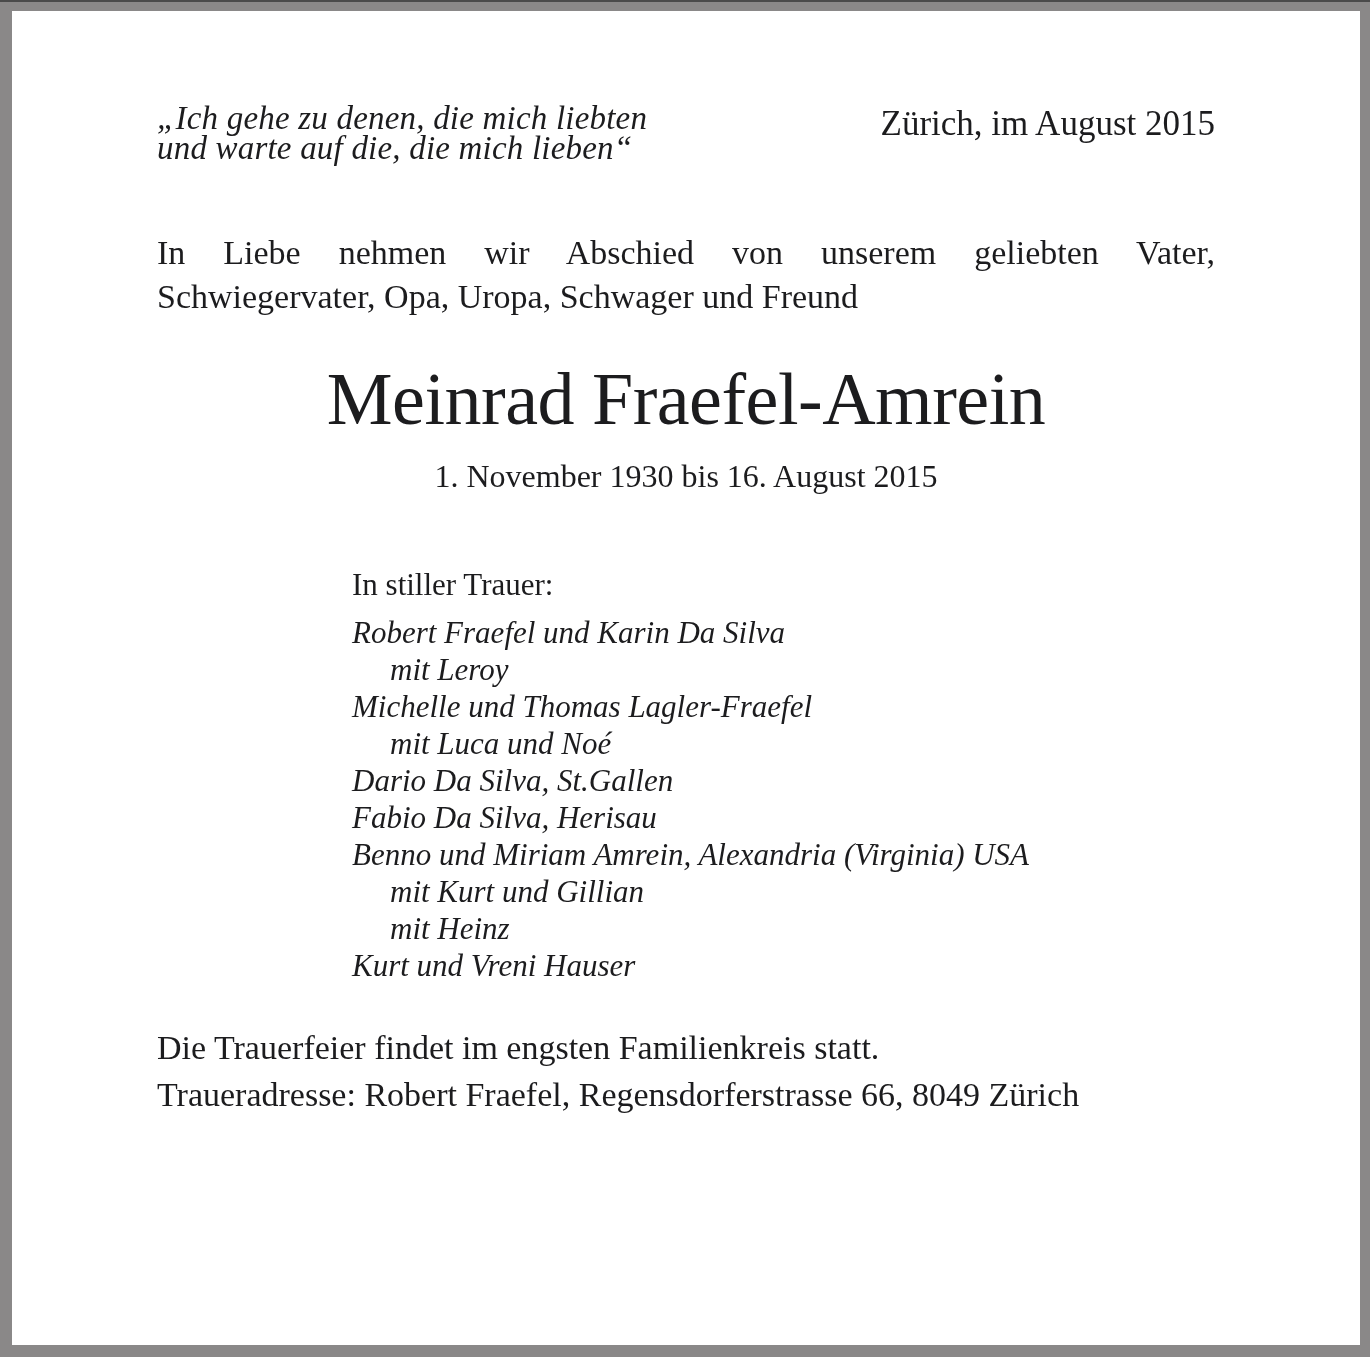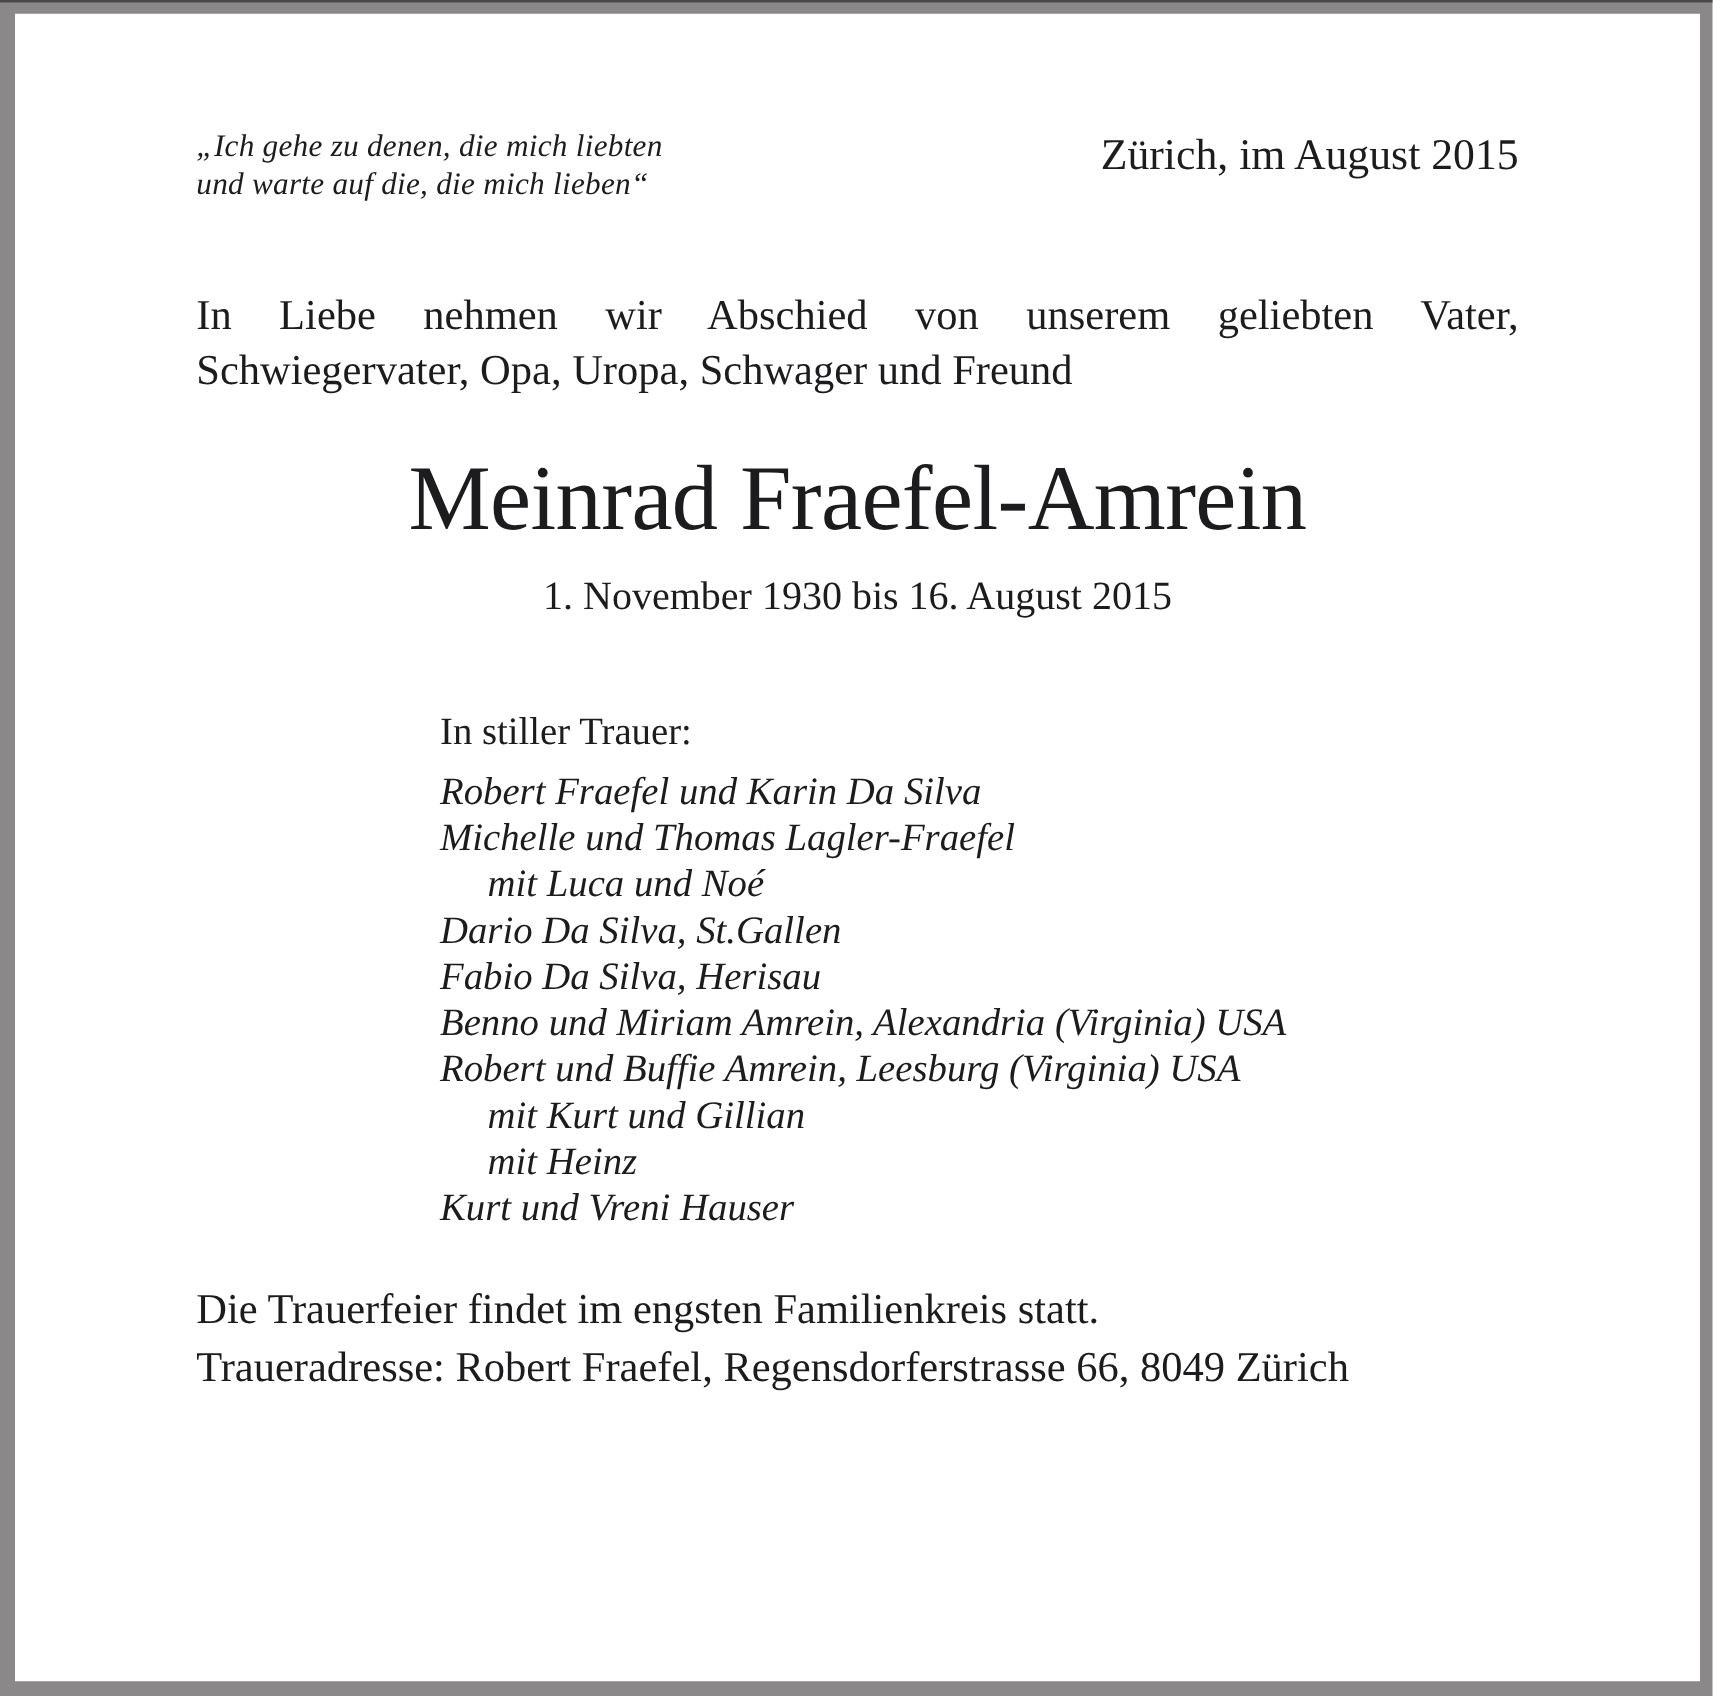--- a/index.html
+++ b/index.html
@@ -29,21 +29,21 @@
   }
   
   .header{
     margin-top:92px;
     display:flex;
     justify-content:space-between;
     align-items:flex-start;
   }
   .epigraph{
     font-style:italic;
-    font-size:25px;
+    font-size:33px;
     line-height:30px;
     letter-spacing:.2px;
   }
   .dateline{
     font-size:35px;
     line-height:42px;
     white-space:nowrap;
   }
   
   .intro{
@@ -120,26 +120,26 @@
   </div>
 
   <h1 class="name">Meinrad Fraefel-Amrein</h1>
 
   <div class="life-dates">1. November 1930 bis 16. August 2015</div>
 
   <div class="trauer">
     <div class="label">In stiller Trauer:</div>
     <div class="mourners">
       <div class="mourner">Robert Fraefel und Karin Da Silva</div>
+      <div class="mourner indent">mit Leroy</div>
       <div class="mourner">Michelle und Thomas Lagler-Fraefel</div>
       <div class="mourner indent">mit Luca und Noé</div>
       <div class="mourner">Dario Da Silva, St.Gallen</div>
       <div class="mourner">Fabio Da Silva, Herisau</div>
       <div class="mourner">Benno und Miriam Amrein, Alexandria (Virginia) USA</div>
-      <div class="mourner">Robert und Buffie Amrein, Leesburg (Virginia) USA</div>
       <div class="mourner indent">mit Kurt und Gillian</div>
       <div class="mourner indent">mit Heinz</div>
       <div class="mourner">Kurt und Vreni Hauser</div>
     </div>
   </div>
 
   <div class="footer">
     <div>Die Trauerfeier findet im engsten Familienkreis statt.</div>
     <div>Traueradresse: Robert Fraefel, Regensdorferstrasse 66, 8049 Zürich</div>
   </div>

